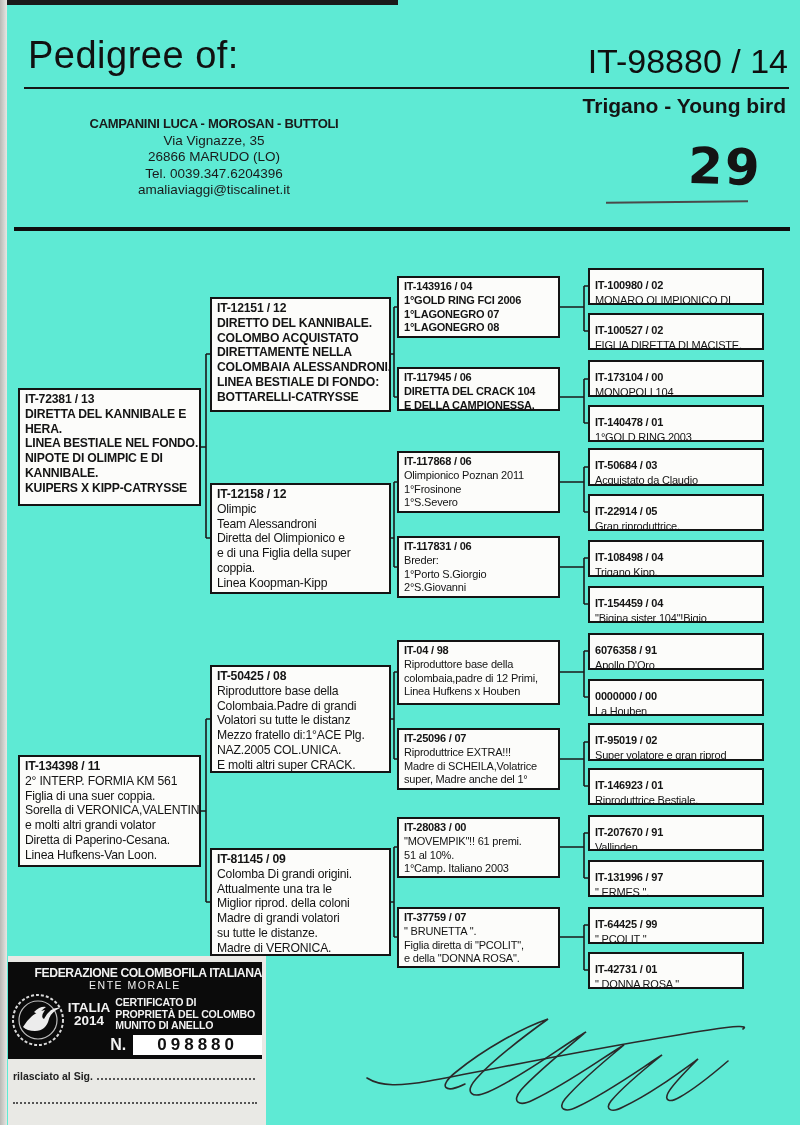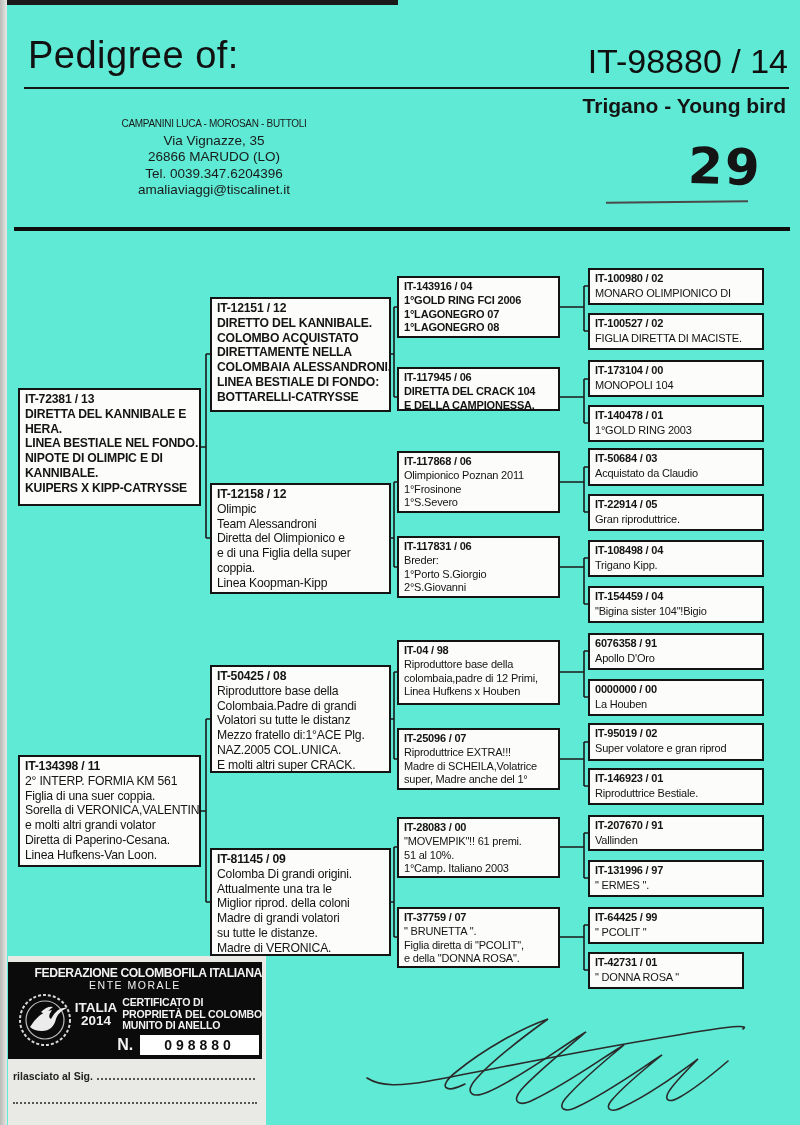--- a/index.html
+++ b/index.html
@@ -13,52 +13,52 @@
   .left-strip { position:absolute; left:0; top:0; width:7px; height:1125px;
     background:linear-gradient(to right,#b9b9b5,#e7e7e3); }
 
   
   .title { position:absolute; left:28px; top:34px; font-size:38px; letter-spacing:0.5px; color:#111; }
   .hrule1 { position:absolute; left:24px; top:87px; width:765px; height:2px; background:#161616; }
   .ringid { position:absolute; right:12px; top:42px; font-size:34px; color:#0f0f0f; }
   .subtitle { position:absolute; right:14px; top:94px; font-size:21px; font-weight:700; }
   .loft { position:absolute; left:68px; top:116px; width:292px; text-align:center;
     font-size:13.5px; line-height:16.5px; color:#1a1a1a; }
-  .loft .l0 { font-weight:400; letter-spacing:-0.3px; font-size:10px; }
+  .loft .l0 { font-weight:700; letter-spacing:-0.3px; font-size:13px; }
   .num29 { position:absolute; left:688px; top:138px; font-size:50px; font-weight:700;
     font-family:"DejaVu Sans", sans-serif; transform:rotate(2deg); letter-spacing:2px; }
   .line29 { position:absolute; left:606px; top:201px; width:142px; height:2px;
     background:#4a4a4a; transform:rotate(-0.7deg); }
   .thickrule { position:absolute; left:14px; top:227px; width:776px; height:4px; background:#0e0e0e; }
 
   
   .pbox { position:absolute; box-sizing:border-box; border:2px solid #141414;
     background:#fcfcfa; padding:2px 5px; overflow:hidden; letter-spacing:-0.2px; }
   .pbox .ring { font-weight:600; white-space:nowrap; }
   .pbox .ln { white-space:nowrap; }
   .g12 { font-size:12.2px; line-height:14.8px; }
   .g3  { font-size:11px;  line-height:13.8px; }
-  .g4  { font-size:11px;  line-height:15px; padding-top:1px; }
+  .g4  { font-size:11px;  line-height:15px; padding-top:8px; }
   .boldtext .ln { font-weight:700; }
   .connectors { position:absolute; left:0; top:0; pointer-events:none; }
 
   
   .graypanel { position:absolute; left:8px; top:956px; width:258px; height:169px; background:#e9e9e5; }
   .blackbox { position:absolute; left:8px; top:962px; width:254px; height:97px;
     background:#0b0b0b; color:#f2f2f2; }
   .fed { text-align:right; font-weight:700; font-size:12.2px; letter-spacing:-0.4px; margin-top:4px; }
   .ente { text-align:center; font-size:10.5px; letter-spacing:1.5px; margin-top:-1px; }
   .certrow { display:flex; align-items:flex-start; margin-top:1px;justify-content:flex-end; }
   .emblem { margin-left:8px; flex:0 0 auto; }
   .italia { font-weight:700; font-size:13.5px; line-height:13px; text-align:center; margin:9px 0 0 2px; }
   .certcol { margin-left:5px; margin-top:5px; font-weight:700; font-size:10.6px;
     line-height:11.6px; letter-spacing:-0.2px; }
   .nrow { display:flex; align-items:center; margin-top:3px; }
   .nlabel { font-weight:700; font-size:16px; }
-  .numbox { background:#fff; color:#101010; font-weight:700; font-size:14px;
+  .numbox { background:#fff; color:#101010; font-weight:700; font-size:17px;
     letter-spacing:4px; padding:0 24px; margin-left:7px; line-height:20px; }
   .rilasciato { position:absolute; left:13px; top:1070px; width:244px;
     font-weight:700; font-size:10.5px; color:#222; }
   .dotline { display:inline-block; border-bottom:2px dotted #555; }
   .dot1 { width:158px; margin-left:4px; }
   .dot2 { position:absolute; left:13px; top:1094px; width:244px; border-bottom:2px dotted #555; height:8px; }
 
   .sig { position:absolute; left:345px; top:1012px; }
 </style>
 </head>

